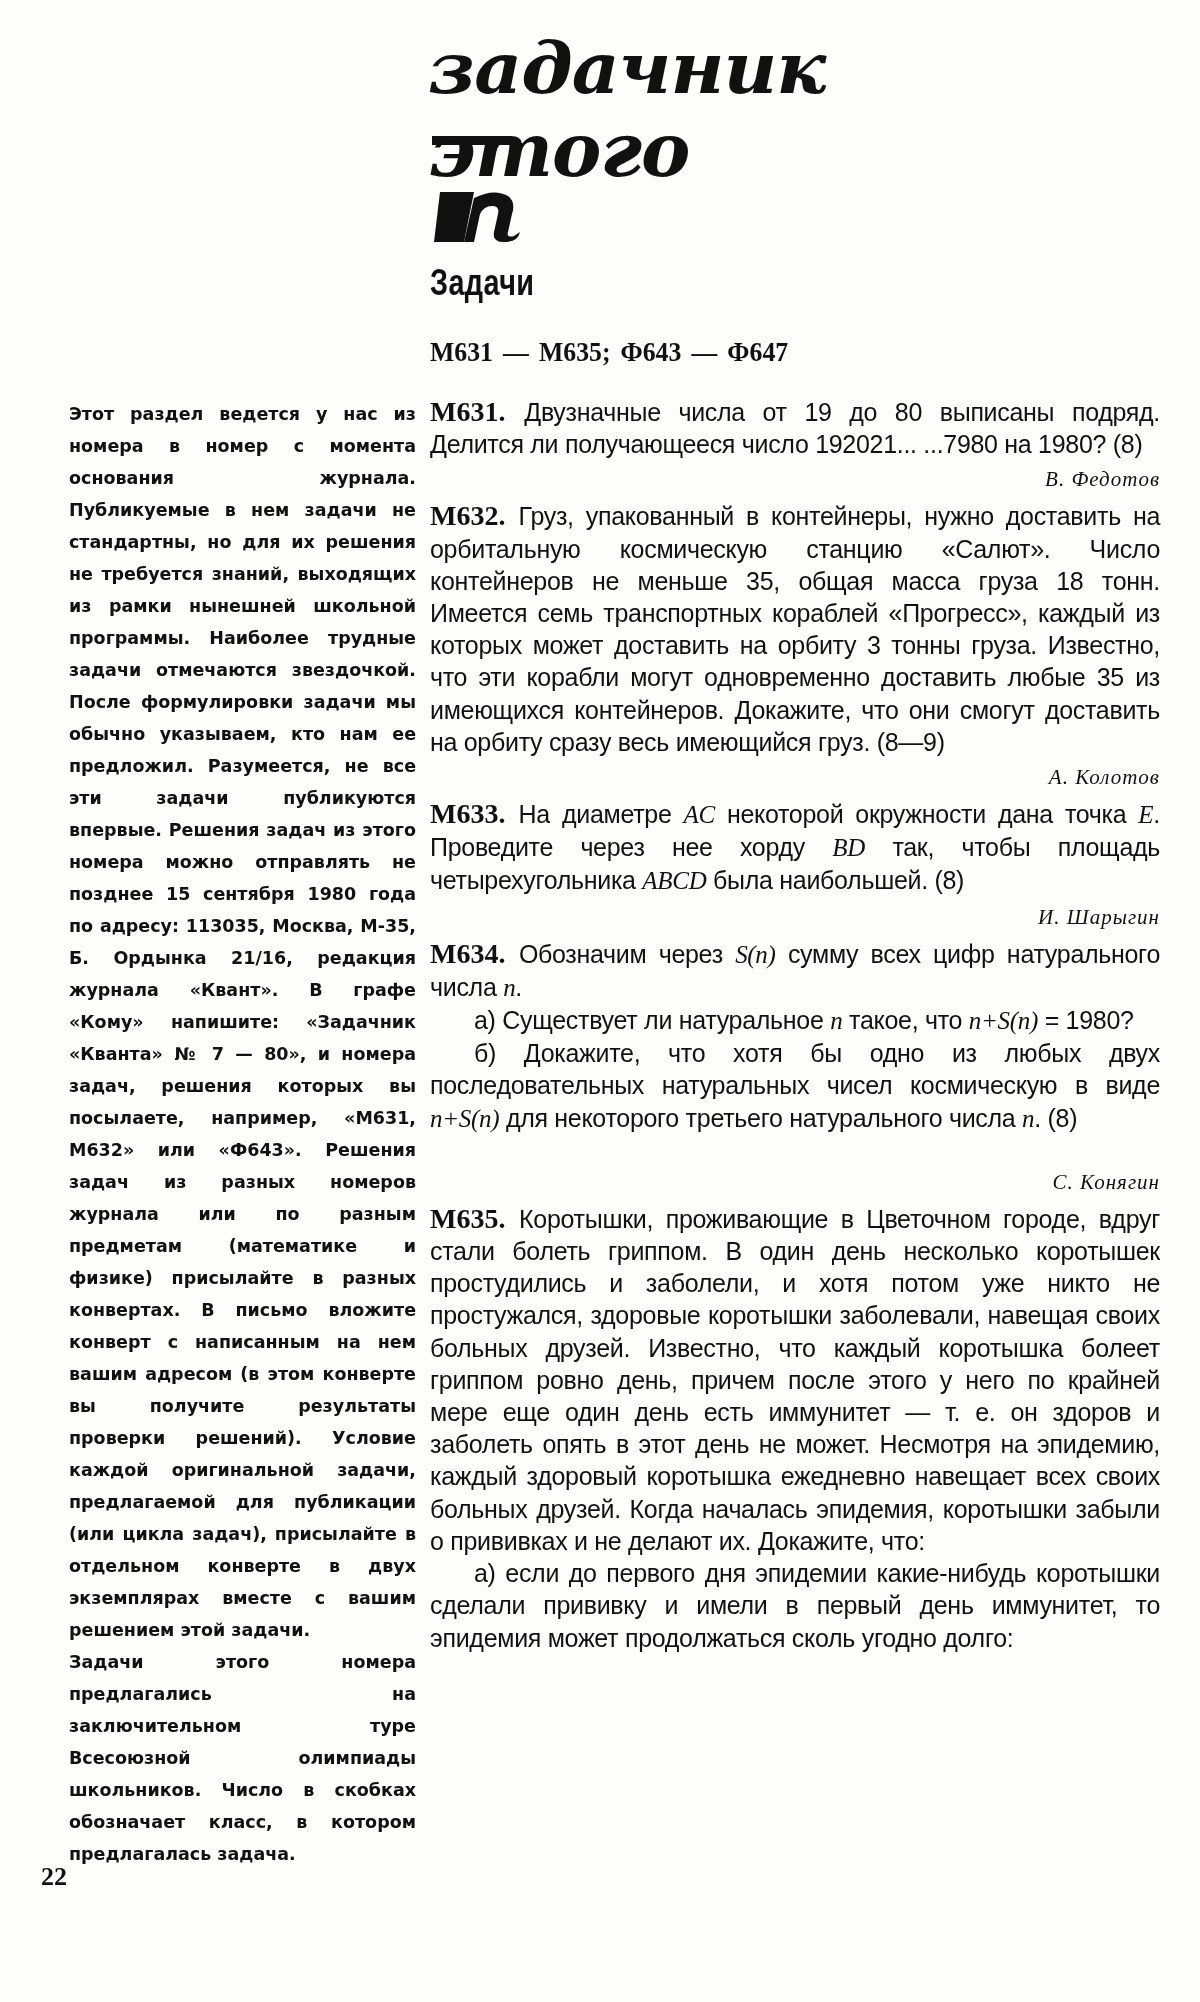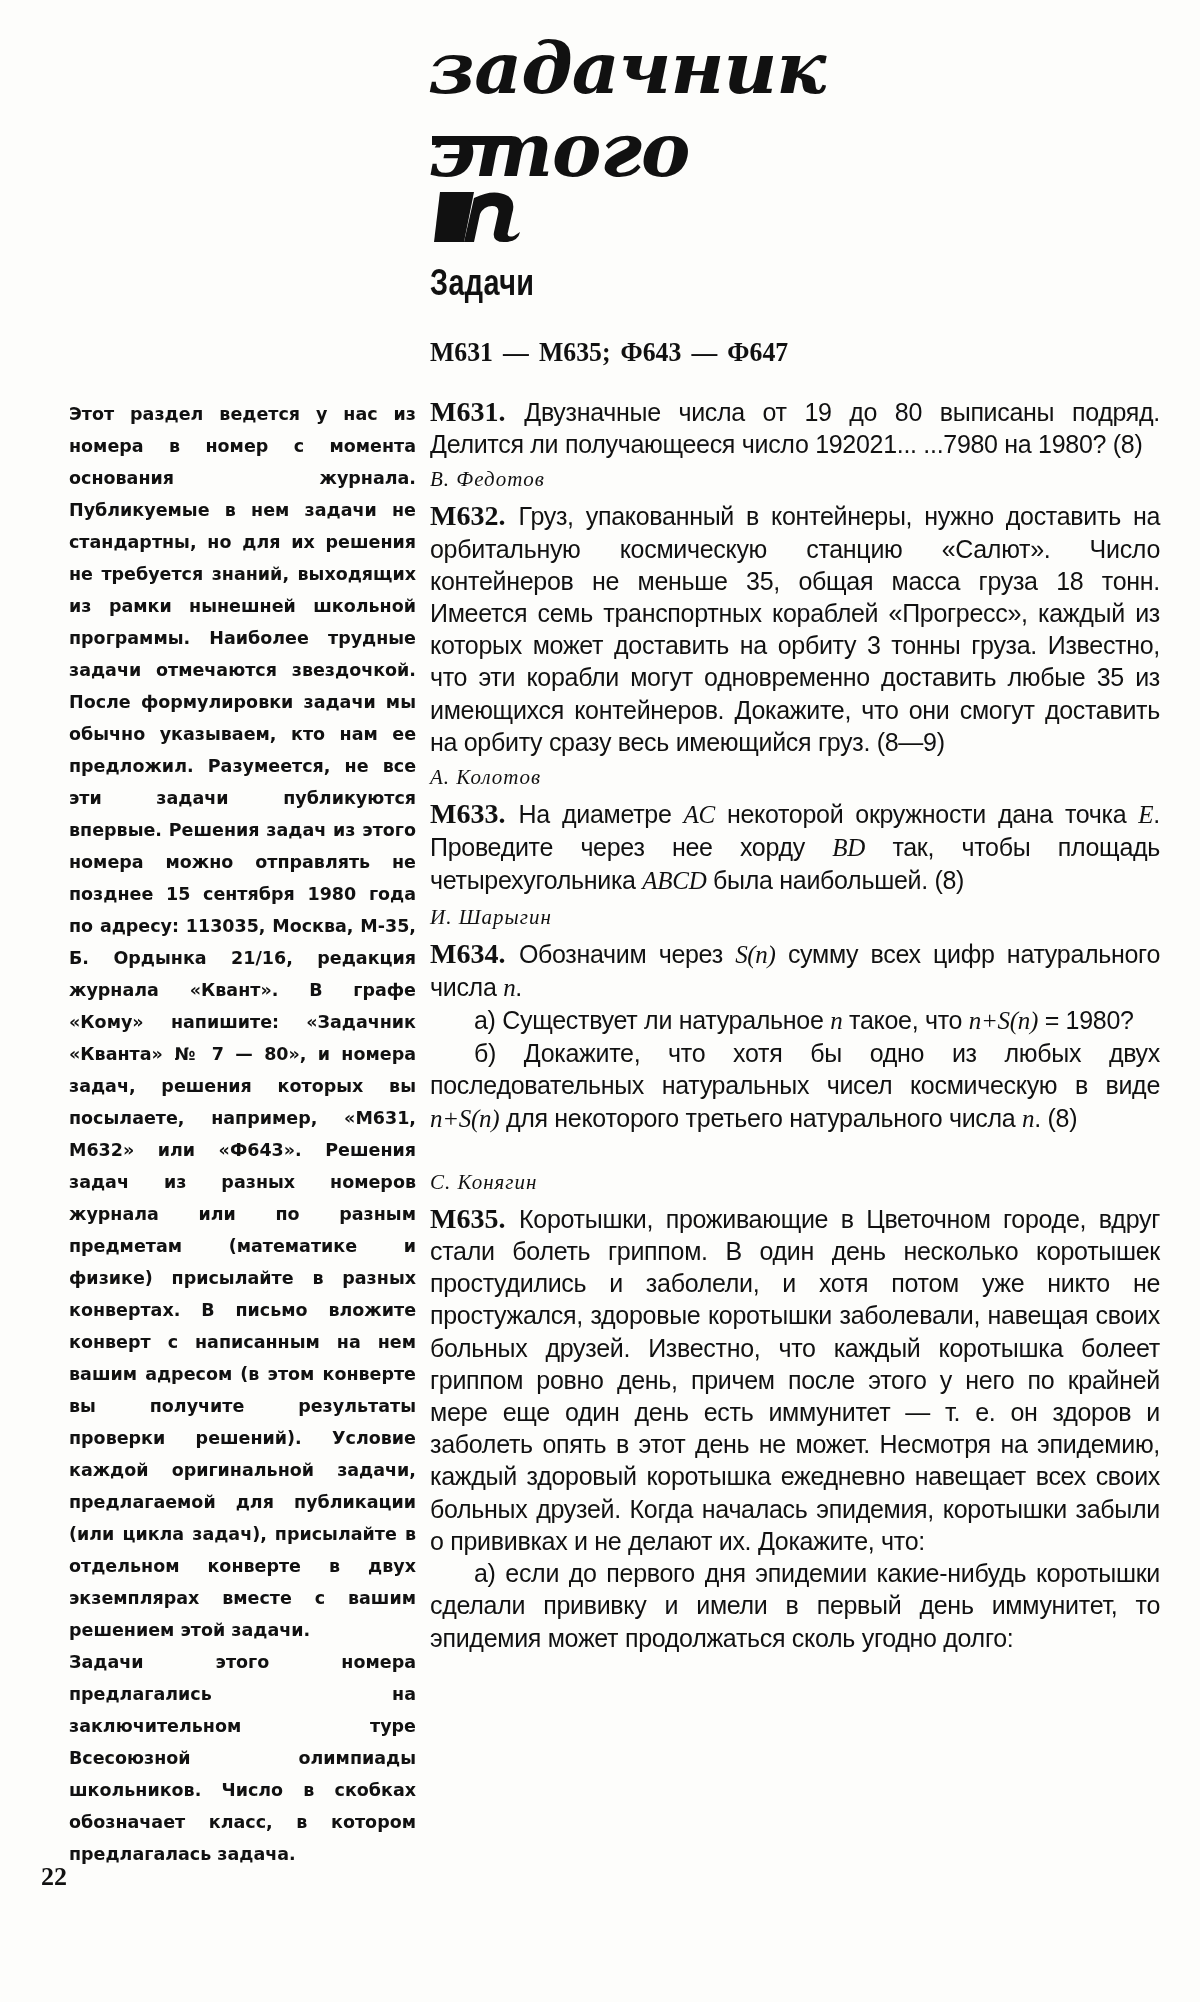--- a/index.html
+++ b/index.html
@@ -45,21 +45,21 @@
   .main {
     position: absolute; left: 430px; top: 396px; width: 730px;
     font-family: "Liberation Sans Narrow", "Liberation Sans", sans-serif;
     font-size: 28px; line-height: 32.2px; text-align: justify;
   }
   .problem { margin: 0; }
   .problem .code { font-family: "Liberation Serif", serif; font-weight: bold; }
   .para { margin: 0; }
   .para.indent { text-indent: 44px; }
   .author {
-    text-align: left; font-family: "Liberation Serif", serif; font-style: italic;
+    text-align: right; font-family: "Liberation Serif", serif; font-style: italic;
     font-size: 21px; line-height: 34px; margin: 2px 0 4px 0; letter-spacing: 1px;
   }
   .author.spaced { margin-top: 30px; }
   .narrow { font-family: "Liberation Sans", sans-serif; font-size: 25px; letter-spacing: -0.3px; }
   .math { font-family: "Liberation Serif", serif; font-style: italic; }
 </style>
 </head>
 <body>
 
 <div class="logo">

